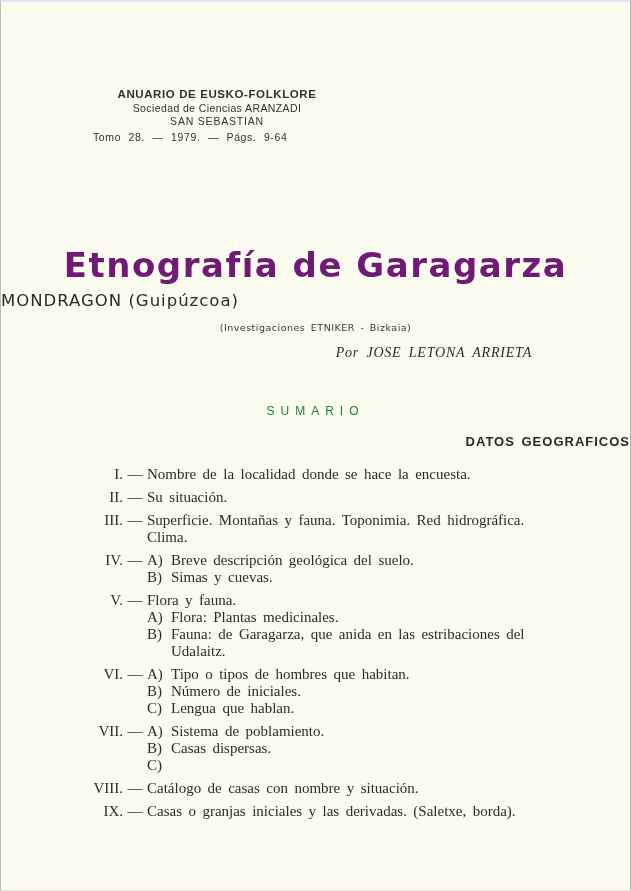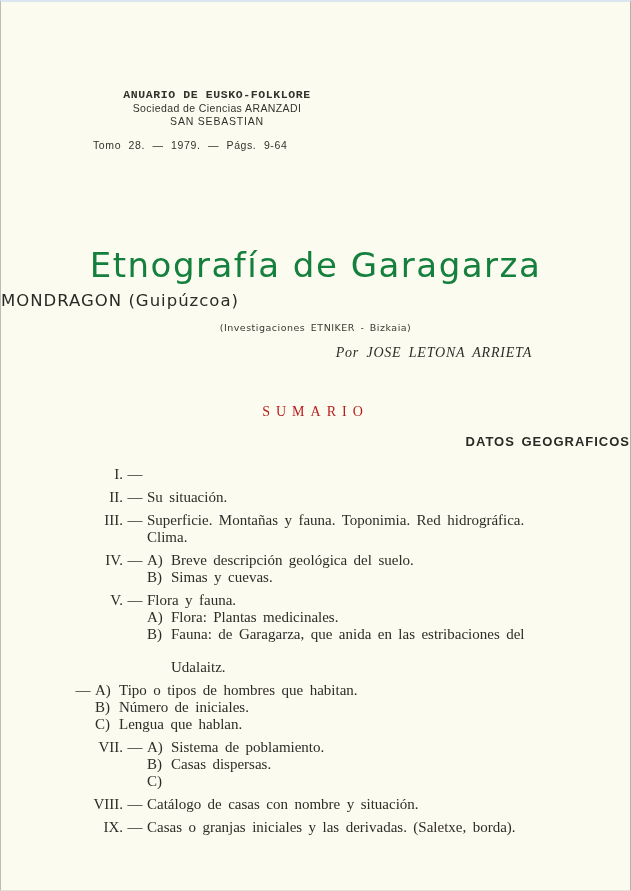--- a/index.html
+++ b/index.html
@@ -17,32 +17,32 @@
     color:#2e2c28;
     font-family:"Liberation Serif", serif;
   }
   
   .pub-header{
     position:absolute;top:86px;left:88px;width:256px;
     text-align:center;
     font-family:"Liberation Sans", sans-serif;
     color:#33312c;
   }
-  .pub-name{font-size:11.5px;font-weight:bold;letter-spacing:.6px;line-height:13px;font-family:Liberation Mono, monospace;}
+  .pub-name{font-size:11.5px;font-weight:bold;letter-spacing:.6px;line-height:13px;}
   .pub-society{font-size:10.5px;letter-spacing:.4px;line-height:13px;margin-top:1px;}
   .pub-city{font-size:10.5px;letter-spacing:.8px;line-height:13px;}
-  .pub-volume{font-size:10.5px;letter-spacing:.6px;word-spacing:4px;margin-top:11px;text-align:left;padding-left:4px;}
+  .pub-volume{font-size:10.5px;letter-spacing:.6px;word-spacing:4px;margin-top:3px;text-align:left;padding-left:4px;}
   
   .title{
     position:absolute;top:243px;left:0;width:100%;
     text-align:center;
     font-family:"DejaVu Sans", sans-serif;
-    font-size:34px;font-weight:400;
+    font-size:34px;font-weight:700;
     letter-spacing:1.5px;
-    color:#15803d;
+    color:#701a75;
   }
   .subtitle{
     position:absolute;top:289px;left:0;width:100%;
     text-align:left;
     font-family:"DejaVu Sans", sans-serif;
     font-size:16.5px;letter-spacing:1px;
     color:#2b2a26;
   }
   .series-note{
     position:absolute;top:320px;left:0;width:100%;
@@ -56,44 +56,44 @@
     font-family:"Liberation Serif", serif;
     font-style:italic;
     font-size:14px;letter-spacing:.8px;word-spacing:3px;
     color:#2e2c28;
     text-align:center;
   }
   
   .sumario{
     position:absolute;top:402px;left:0;width:100%;
     text-align:center;
-    font-family:Liberation Serif, serif;
-    font-size:14px;letter-spacing:6px;
-    color:#b91c1c;
+    font-family:Liberation Sans, sans-serif;
+    font-size:12px;letter-spacing:6px;
+    color:#15803d;
   }
   .section-title{
     position:absolute;top:432px;left:0;width:100%;
     text-align:right;
     font-family:"Liberation Sans", sans-serif;
     font-size:13px;font-weight:bold;letter-spacing:1px;word-spacing:2px;
     color:#2a2925;
   }
   
   .toc{
     position:absolute;top:458px;left:70px;right:84px;
     font-size:15px;line-height:17px;
     color:#2e2c28;
   }
   .entry{display:flex;margin-top:6px;}
   .rn{width:52px;text-align:right;flex:none;}
   .dash{width:24px;text-align:center;flex:none;}
   .content{flex:1;word-spacing:.18em;}
   .line{display:flex;}
   .letter{width:24px;flex:none;}
-  .indent1{padding-left:24px;margin-top:16px;}
+  .indent1{padding-left:24px;}
 </style>
 </head>
 <body>
 
 <div class="page">
 
   <div class="pub-header">
     <div class="pub-name">ANUARIO DE EUSKO-FOLKLORE</div>
     <div class="pub-society">Sociedad de Ciencias ARANZADI</div>
     <div class="pub-city">SAN SEBASTIAN</div>
@@ -105,20 +105,25 @@
   <div class="series-note">(Investigaciones ETNIKER - Bizkaia)</div>
   <div class="byline">Por JOSE LETONA ARRIETA</div>
 
   <div class="sumario">SUMARIO</div>
   <div class="section-title">DATOS GEOGRAFICOS</div>
 
   <div class="toc" id="toc">
       <div class="entry">
         <span class="rn">I.</span>
         <span class="dash">—</span>
+        <div class="content">
+          <div class="line">
+            <span>Nombre de la localidad donde se hace la encuesta.</span>
+          </div>
+        </div>
       </div>
       <div class="entry">
         <span class="rn">II.</span>
         <span class="dash">—</span>
         <div class="content">
           <div class="line">
             <span>Su situación.</span>
           </div>
         </div>
       </div>
@@ -162,20 +167,21 @@
           <div class="line">
             <span class="letter">B)</span>
             <span>Fauna: de Garagarza, que anida en las estribaciones del</span>
           </div>
           <div class="line indent1">
             <span>Udalaitz.</span>
           </div>
         </div>
       </div>
       <div class="entry">
+        <span class="rn">VI.</span>
         <span class="dash">—</span>
         <div class="content">
           <div class="line">
             <span class="letter">A)</span>
             <span>Tipo o tipos de hombres que habitan.</span>
           </div>
           <div class="line">
             <span class="letter">B)</span>
             <span>Número de iniciales.</span>
           </div>

